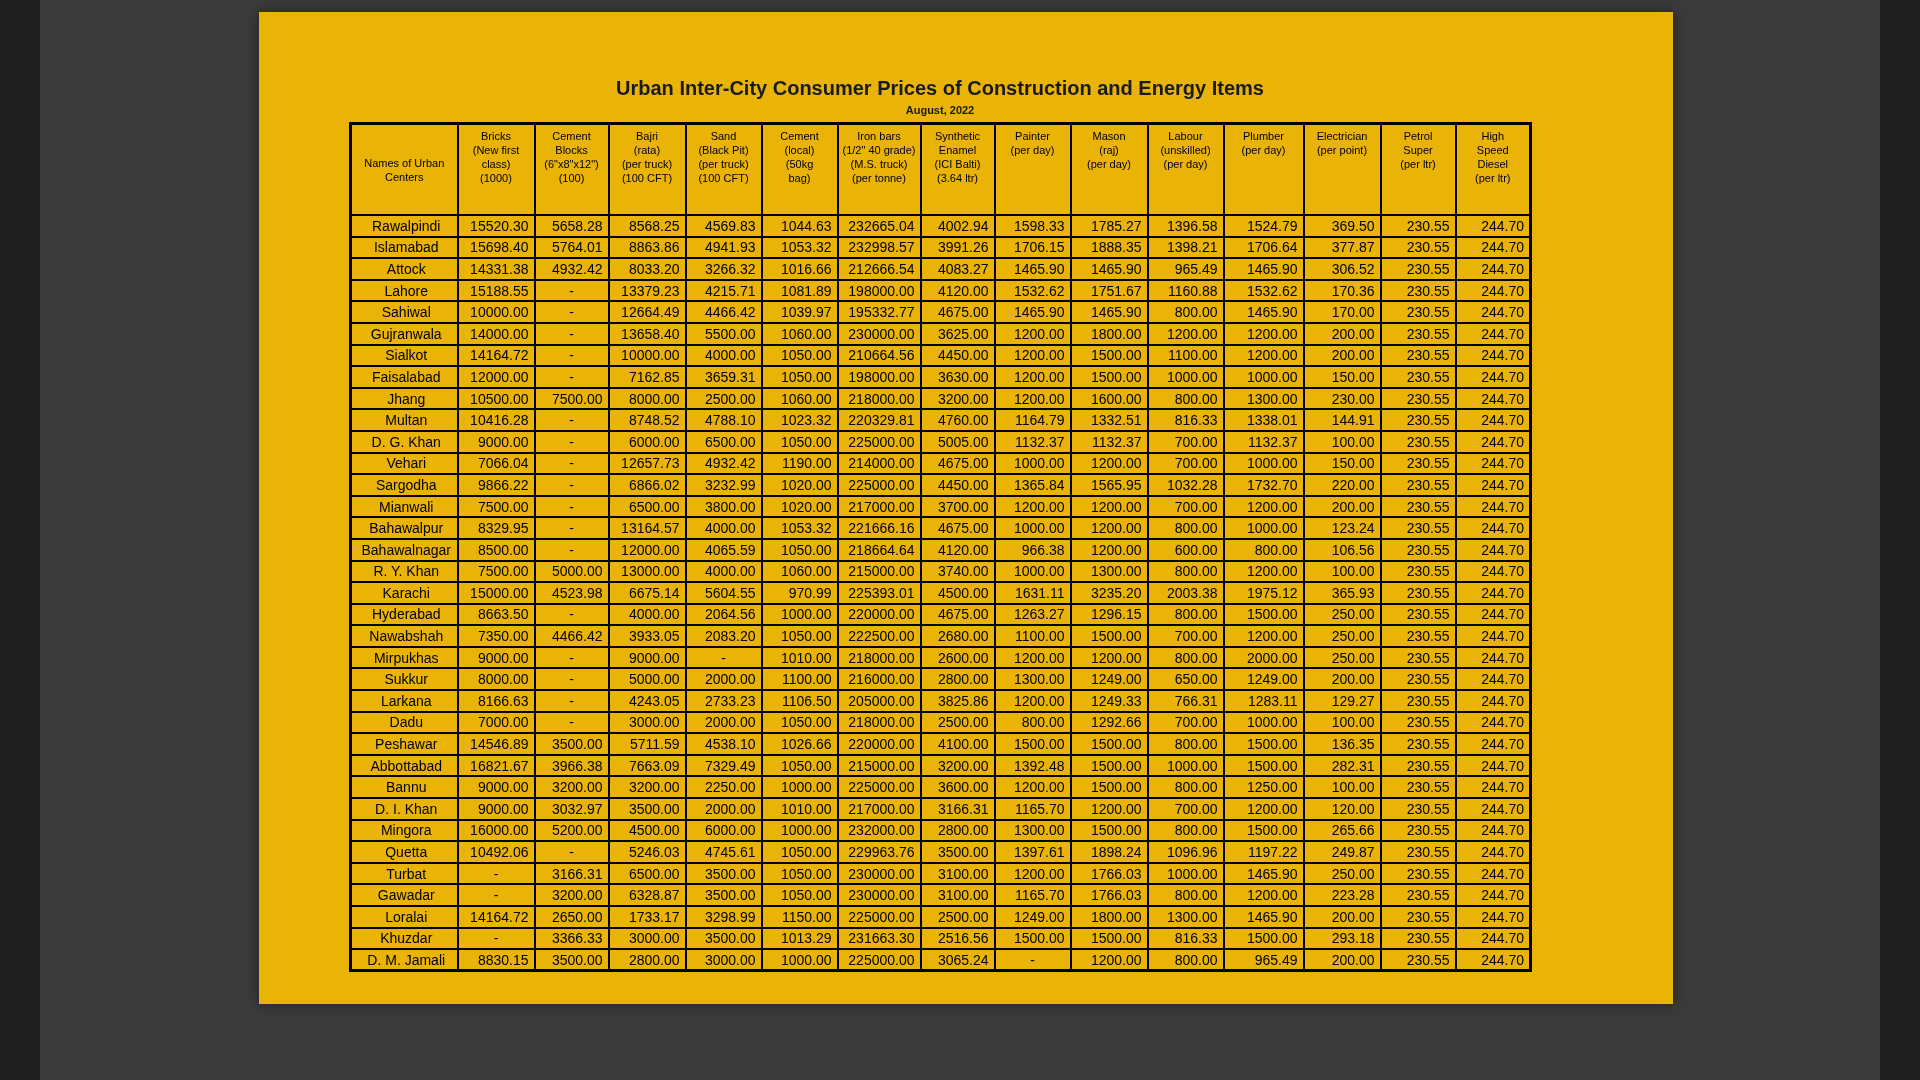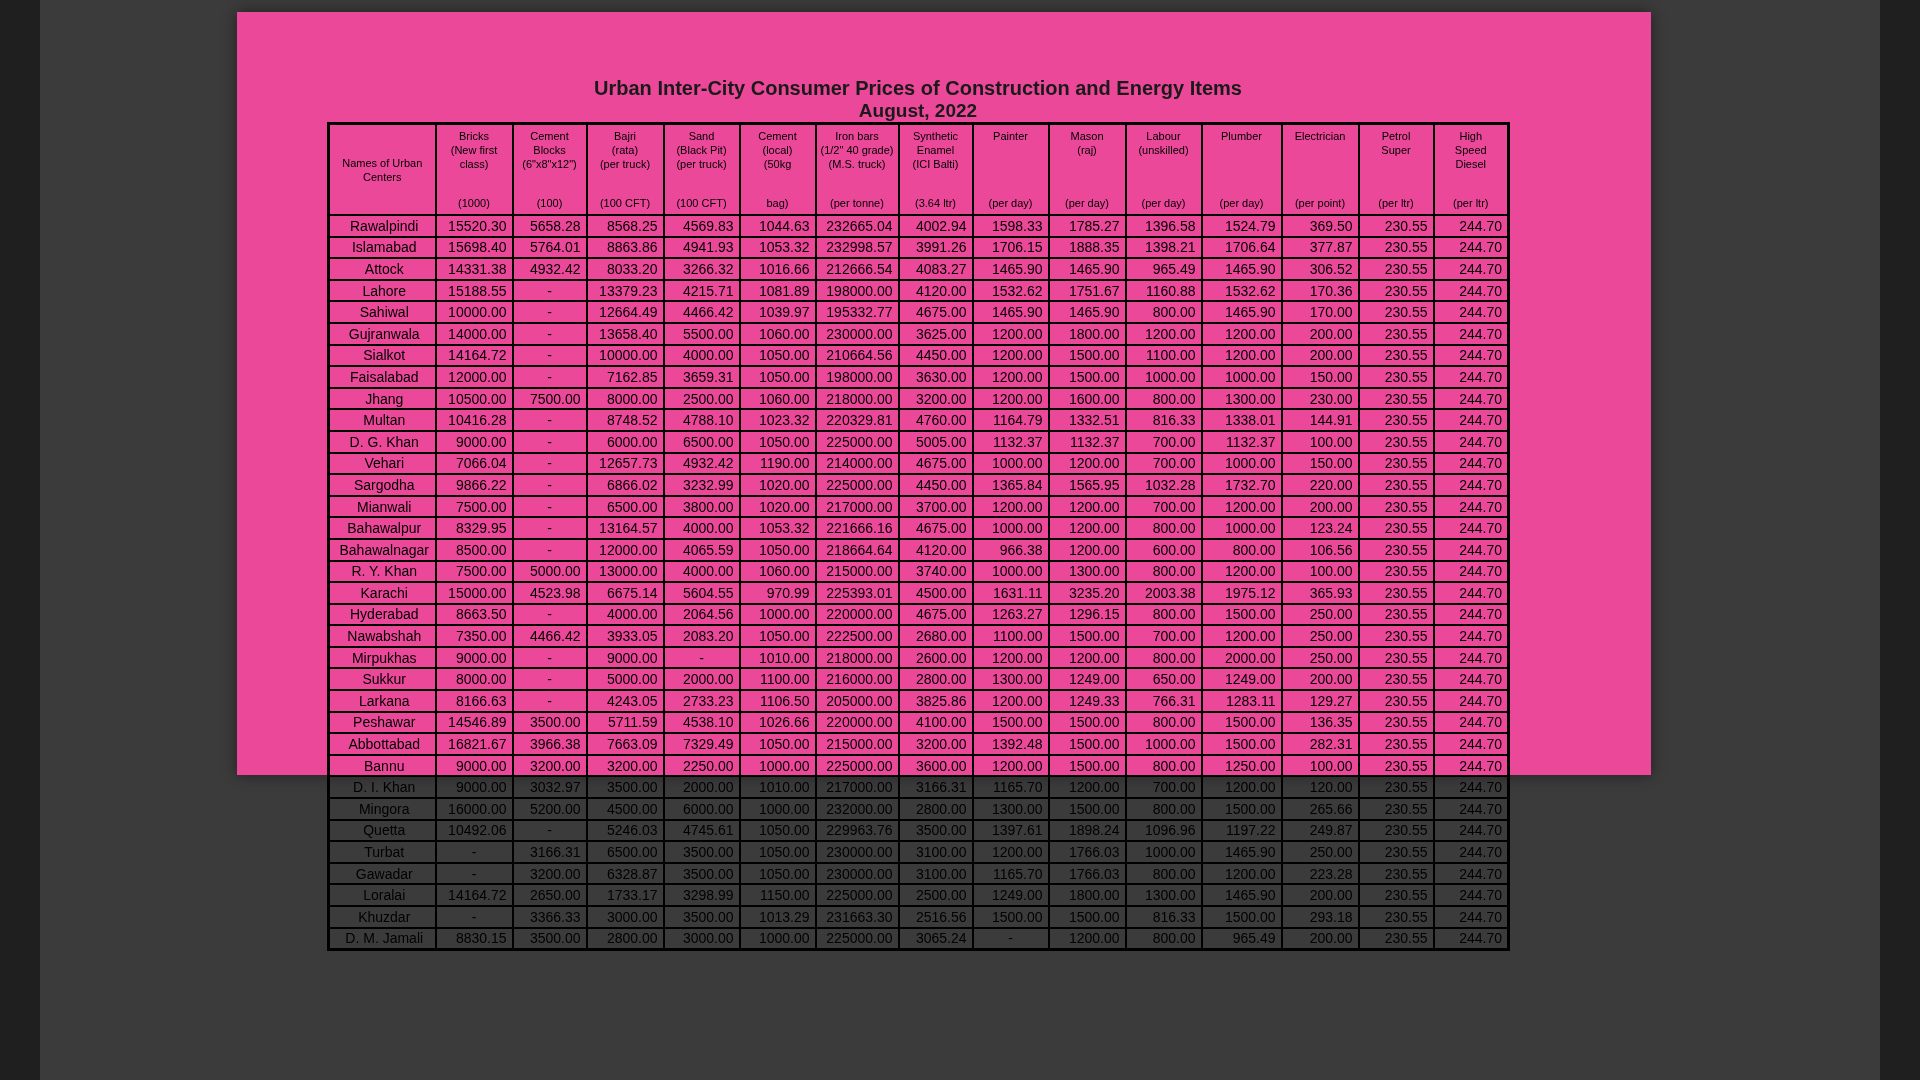--- a/index.html
+++ b/index.html
@@ -6,51 +6,51 @@
   body{
     width:1920px;height:1080px;overflow:hidden;
     background:#3b3b3b;
     font-family:"Liberation Sans","DejaVu Sans",sans-serif;
     position:relative;
   }
   .edge-bar{position:absolute;top:0;bottom:0;width:40px;background:#1f1f1f;}
   .edge-bar.left{left:0;}
   .edge-bar.right{right:0;}
   .page{
-    position:absolute;left:237px;top:12px;width:1414px;height:763px;
-    background:#ec4899;
+    position:absolute;left:259px;top:12px;width:1414px;height:992px;
+    background:#eab308;
     box-shadow:0 0 14px rgba(0,0,0,0.45);
   }
   .doc-content{width:1182px;margin-left:90px;}
   .doc-title{
     margin-top:64px;height:24px;line-height:24px;
     text-align:center;font-size:20px;font-weight:bold;color:#1a1a1a;
   }
   .doc-subtitle{
     height:21px;line-height:21px;
-    text-align:center;font-size:19px;font-weight:bold;color:#1a1a1a;
+    text-align:center;font-size:11px;font-weight:bold;color:#1a1a1a;
   }
   table.price-table{
     border-collapse:collapse;table-layout:fixed;
     margin-top:1px;width:1182px;
     border:3px solid #000;
   }
   .price-table th,.price-table td{
     border:2px solid #000;
     color:#000;overflow:hidden;white-space:nowrap;
     padding:0;
   }
   .price-table thead tr{height:89px;}
   .price-table tbody tr{height:21.6px;}
   .price-table th{
     font-weight:normal;font-size:11px;line-height:14px;
     vertical-align:top;
   }
   .th-flex{
-    display:flex;flex-direction:column;justify-content:space-between;
+    display:flex;flex-direction:column;
     height:81px;padding:4px 1px;text-align:center;
   }
   .th-flex.centered{justify-content:center;}
   .price-table td{font-size:14px;line-height:18px;}
   td.city{text-align:center;padding-left:4px;}
   td.num{text-align:right;padding-right:5px;}
   td.dash{text-align:center;}
 </style>
 </head>
 <body>
@@ -637,20 +637,37 @@
             <td class="num">3825.86</td>
             <td class="num">1200.00</td>
             <td class="num">1249.33</td>
             <td class="num">766.31</td>
             <td class="num">1283.11</td>
             <td class="num">129.27</td>
             <td class="num">230.55</td>
             <td class="num">244.70</td>
           </tr>
           <tr>
+            <td class="city">Dadu</td>
+            <td class="num">7000.00</td>
+            <td class="dash">-</td>
+            <td class="num">3000.00</td>
+            <td class="num">2000.00</td>
+            <td class="num">1050.00</td>
+            <td class="num">218000.00</td>
+            <td class="num">2500.00</td>
+            <td class="num">800.00</td>
+            <td class="num">1292.66</td>
+            <td class="num">700.00</td>
+            <td class="num">1000.00</td>
+            <td class="num">100.00</td>
+            <td class="num">230.55</td>
+            <td class="num">244.70</td>
+          </tr>
+          <tr>
             <td class="city">Peshawar</td>
             <td class="num">14546.89</td>
             <td class="num">3500.00</td>
             <td class="num">5711.59</td>
             <td class="num">4538.10</td>
             <td class="num">1026.66</td>
             <td class="num">220000.00</td>
             <td class="num">4100.00</td>
             <td class="num">1500.00</td>
             <td class="num">1500.00</td>

